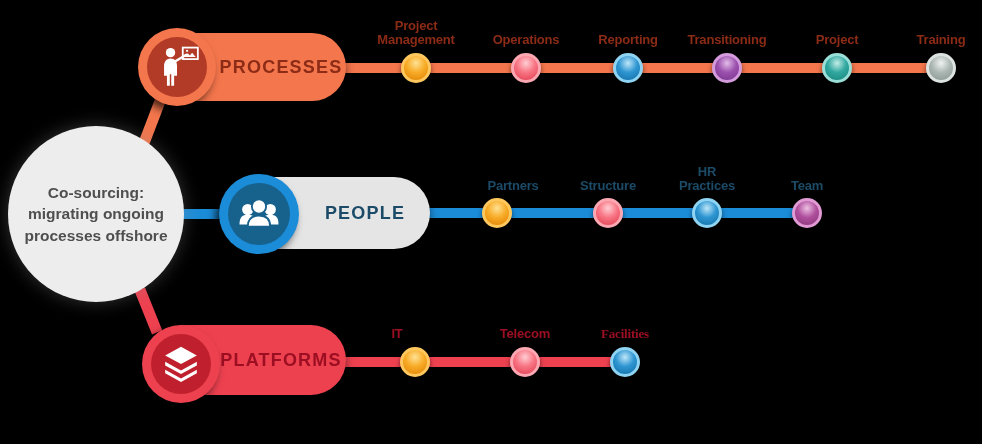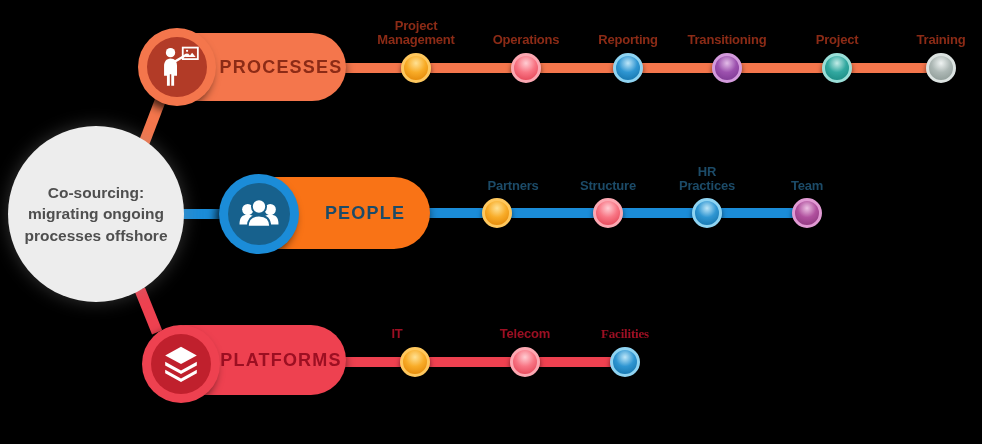--- a/index.html
+++ b/index.html
@@ -32,21 +32,21 @@
   .line-platforms { left:338px; top:357px; width:294px; background:#EE4150; }
 
   
   .pill {
     position:absolute; border-radius:37px; box-sizing:border-box;
     display:flex; align-items:center; justify-content:center;
     font-weight:bold; font-size:18px; letter-spacing:1.2px;
     box-shadow:0 6px 9px rgba(0,0,0,0.55); z-index:3;
   }
   .pill-processes { left:150px; top:33px;  width:196px; height:68px; background:#F4764C; color:#8C2B16; padding-left:66px; }
-  .pill-people    { left:222px; top:177px; width:208px; height:72px; background:#f97316; color:#1C4B68; padding-left:78px; }
+  .pill-people    { left:222px; top:177px; width:208px; height:72px; background:#e5e5e5; color:#1C4B68; padding-left:78px; }
   .pill-platforms { left:150px; top:325px; width:196px; height:70px; background:#EE4150; color:#9C0F22; padding-left:66px; }
 
   
   .icon-circle {
     position:absolute; border-radius:50%;
     display:flex; align-items:center; justify-content:center;
     box-shadow:-4px 5px 8px rgba(0,0,0,0.65); z-index:4;
   }
   .icon-processes { left:138px; top:28px;  width:78px; height:78px; background:#F4764C; }
   .icon-people    { left:219px; top:174px; width:80px; height:80px; background:#1B8CD8; }

